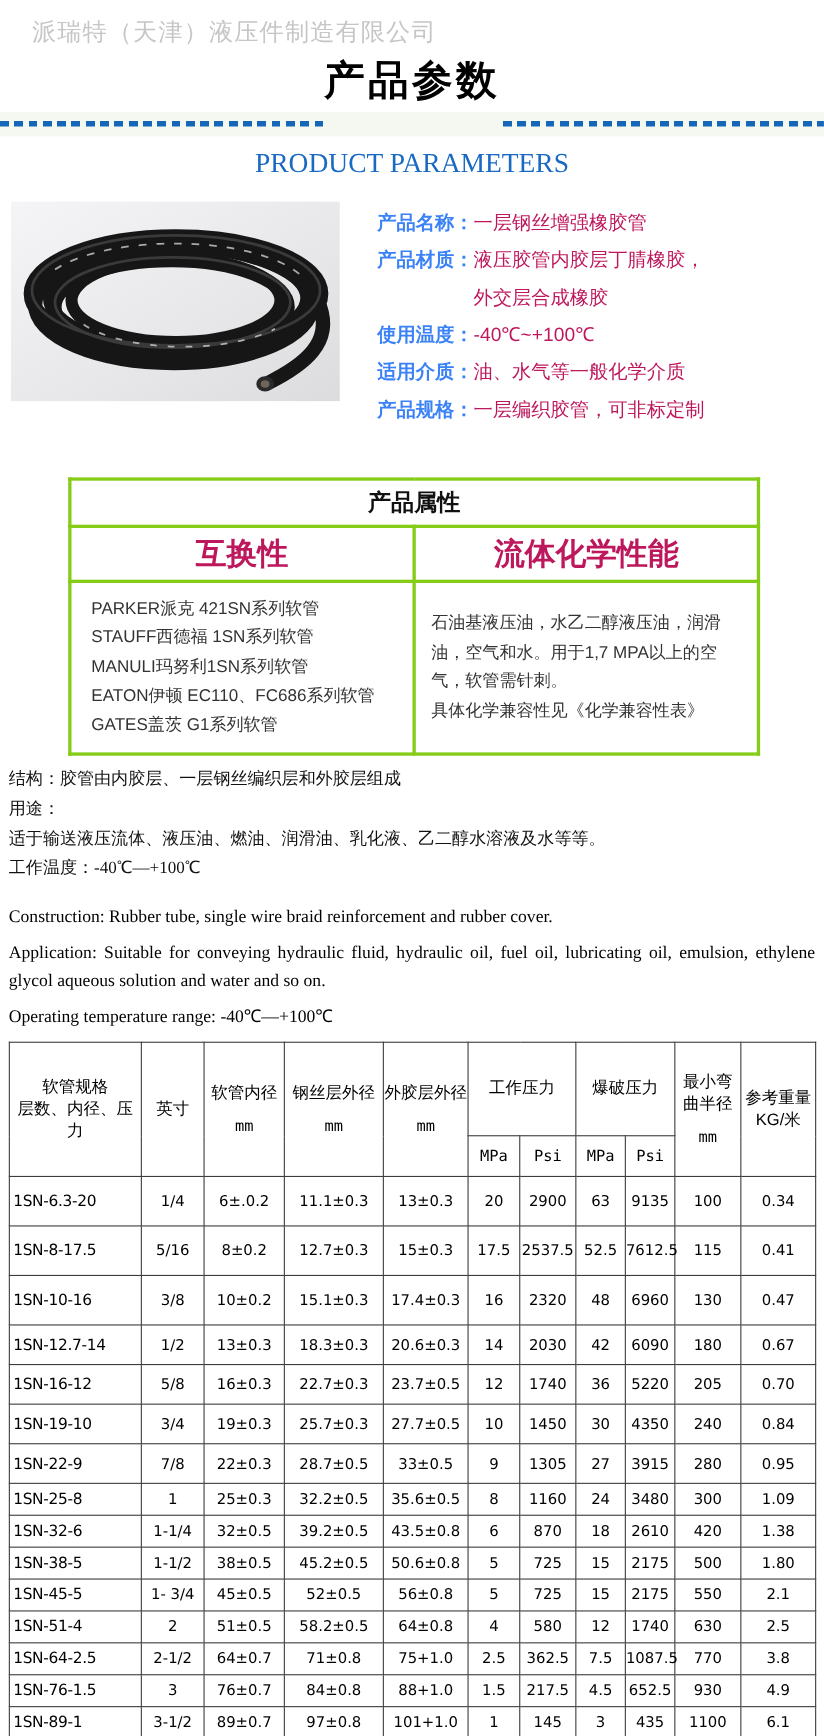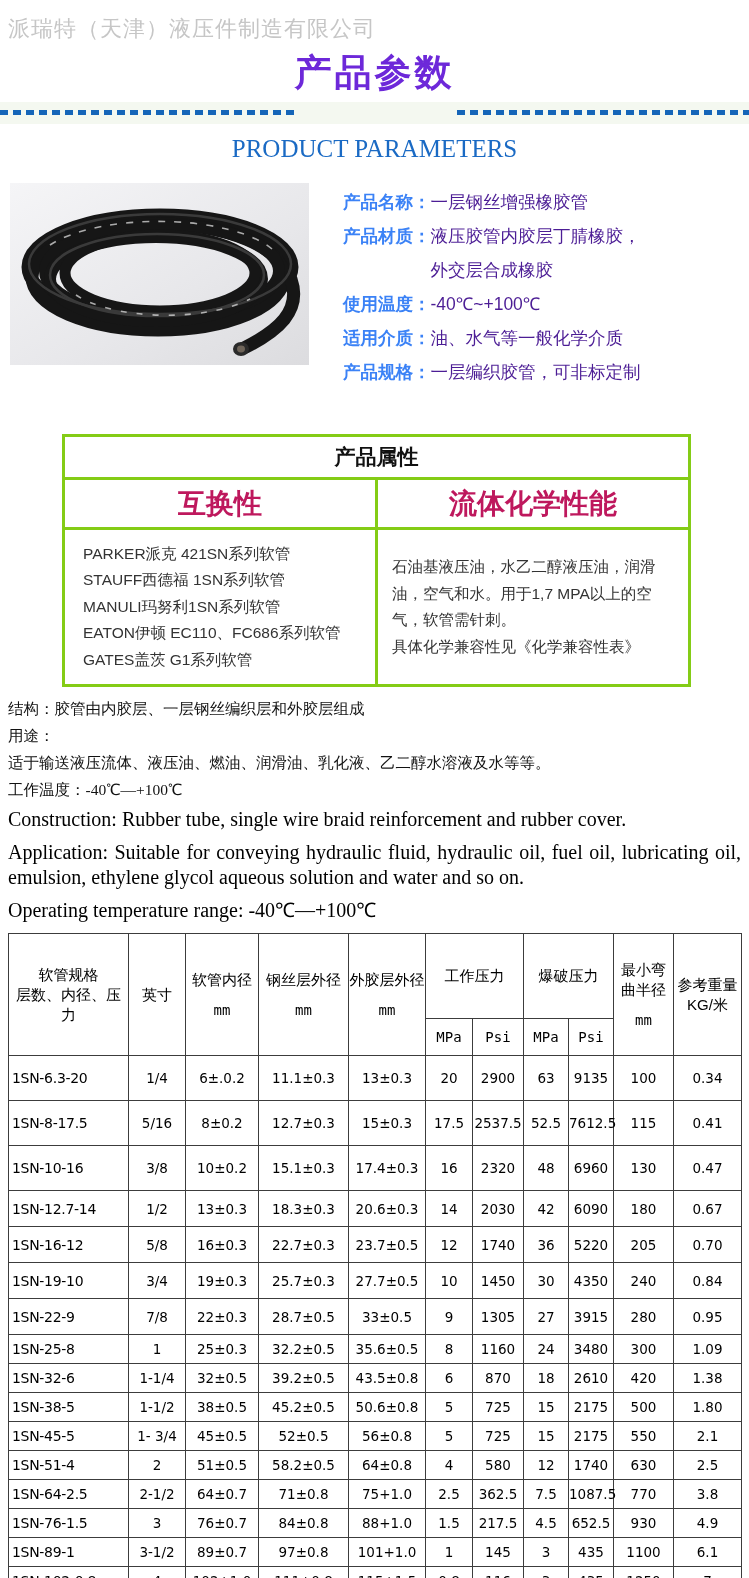--- a/index.html
+++ b/index.html
@@ -12,52 +12,53 @@
   }
   .page{width:749px;position:relative;}
 
   
   .company{
     padding:14px 8px 0 8px;
     font-size:22px;
     line-height:30px;
     color:#c6c6c6;
     letter-spacing:1px;
+    margin-left:21px;
   }
   .title-block{position:relative;height:92px;}
   .band{
     position:absolute;left:0;right:0;top:58px;height:22px;
     background:#f4f8f0;z-index:0;
   }
   .dots{
     position:absolute;top:66px;height:5px;z-index:1;
     background-image:repeating-linear-gradient(90deg,#1565b8 0 8px,transparent 8px 13px);
   }
   .dots-left{left:0;width:296px;}
   .dots-right{right:0;width:292px;}
   .title-cn{
     position:absolute;left:50%;top:4px;transform:translateX(-50%);
     margin:0;z-index:2;
-    font-size:37px;font-weight:700;color:#6d28d9;
+    font-size:37px;font-weight:700;color:#000000;
     letter-spacing:3px;white-space:nowrap;
   }
   .title-en{
     text-align:center;
     font-family:"Liberation Serif", serif;
     font-size:25px;color:#1a6ac4;
     margin-top:-2px;line-height:30px;
   }
 
   
   .product{display:flex;margin:19px 8px 0 10px;gap:34px;}
   .product-photo{width:299px;height:182px;flex:none;overflow:hidden;}
   .product-specs{flex:1;padding-top:2px;font-size:17.5px;}
   .spec-line{display:flex;line-height:34px;}
   .spec-label{font-weight:700;color:#3b82f6;white-space:nowrap;}
-  .spec-value{color:#4c1d95;white-space:pre-line;font-weight:500;}
+  .spec-value{color:#be185d;white-space:pre-line;font-weight:500;}
 
   
   .attr-table{
     width:626px;margin:45px 0 0 62px;
     border-collapse:collapse;table-layout:fixed;
   }
   .attr-table th,.attr-table td{border:3px solid #84cc16;}
   .attr-title{
     height:38px;text-align:center;
     font-family:"Liberation Serif", serif;
@@ -74,23 +75,23 @@
   .attr-body-right p{margin:0;}
 
   
   .cn-notes{
     margin-top:8px;padding:0 8px;
     font-family:Liberation Serif, serif;
     font-size:15.5px;line-height:27px;color:#111;
   }
   .cn-notes div{white-space:nowrap;}
   .en-notes{
-    margin-top:4px;padding:0 8px;
+    margin-top:18px;padding:0 8px;
     font-family:"Liberation Serif", serif;
-    font-size:20px;line-height:25px;color:#000;
+    font-size:16px;line-height:25px;color:#000;
   }
   .en-notes p{margin:0 0 8px 0;text-align:justify;}
   .en-notes p:last-child{margin-bottom:0;}
 
   
   .spec-table{
     width:733px;margin:10px 8px 0 8px;
     border-collapse:collapse;table-layout:fixed;
     color:#000;
   }

